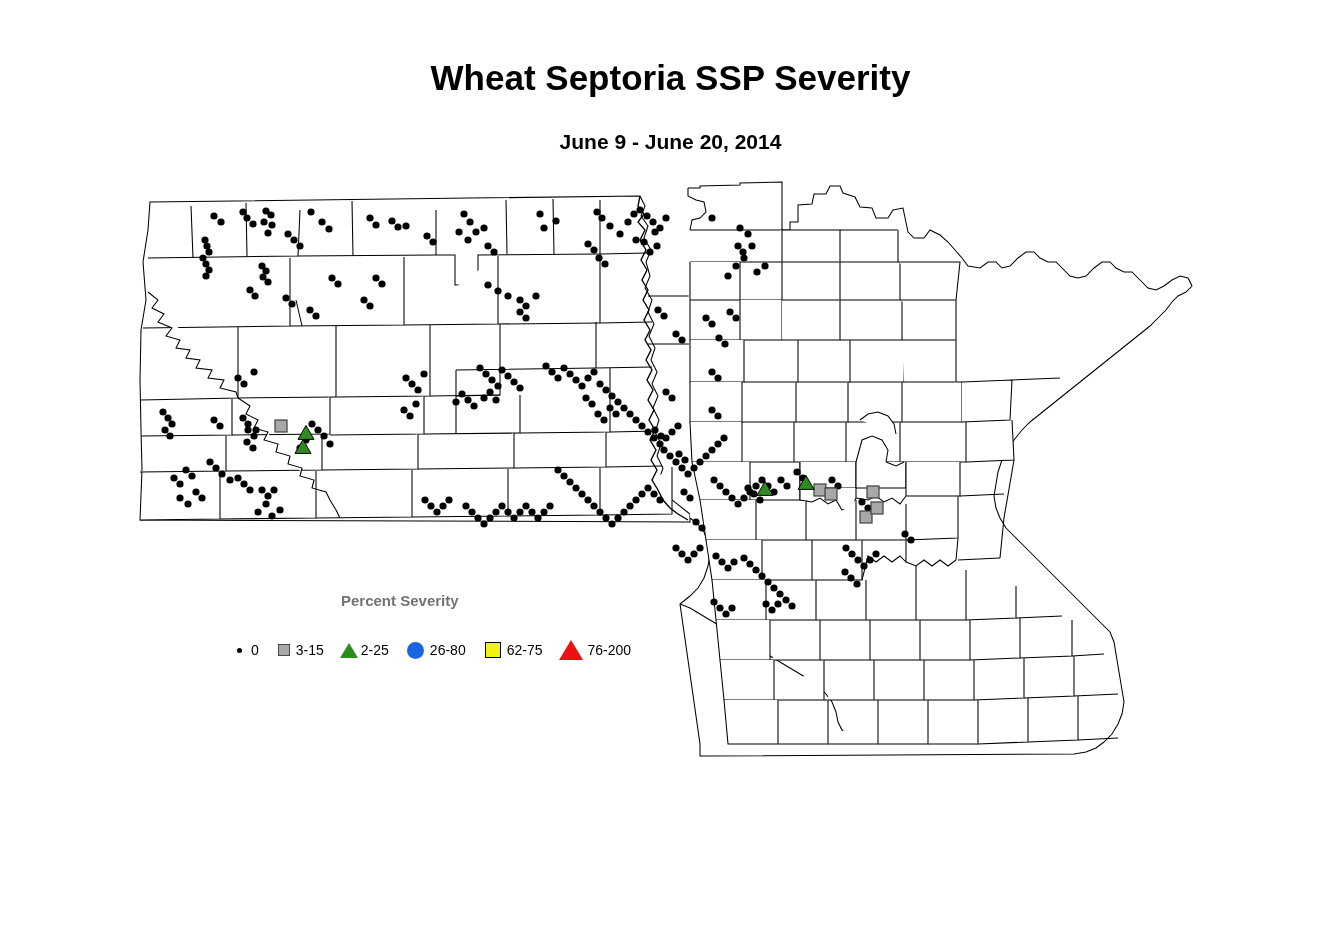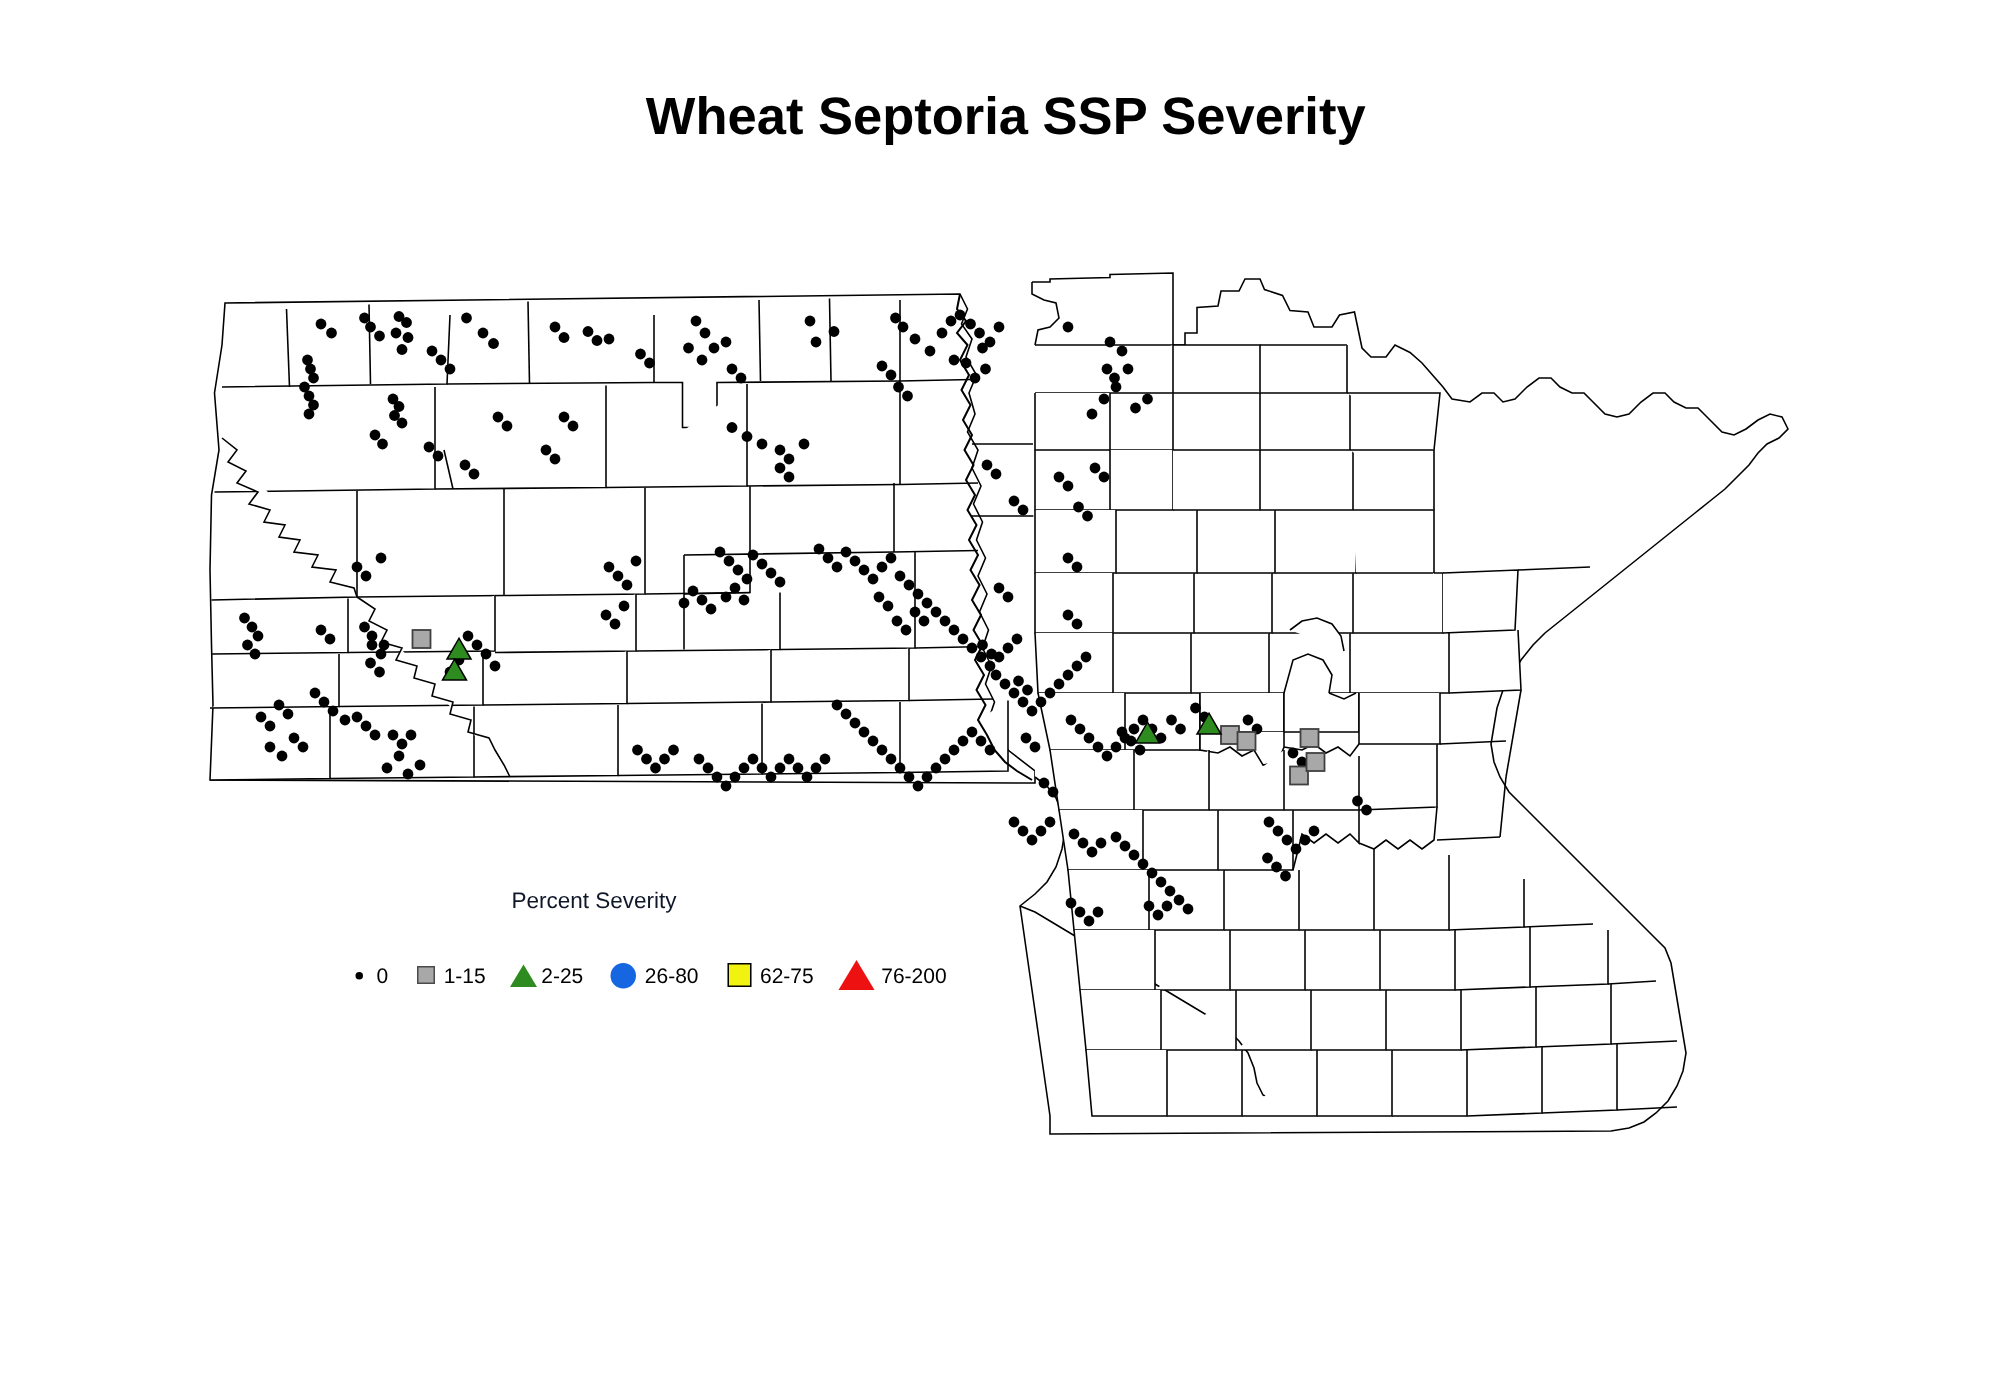--- a/index.html
+++ b/index.html
@@ -44,22 +44,22 @@
   svg { display: block; }
   .county { fill: #ffffff; stroke: #000000; stroke-width: 1.05; }
   .stateline { fill: none; stroke: #000000; stroke-width: 1.35; }
   .pt0 { fill: #000000; }
   .sq115 { fill: #a8a8a8; stroke: #404040; stroke-width: 1.2; }
   .tri1625 { fill: #2e8b1f; stroke: #000000; stroke-width: 1; }
   .legend-title {
     position: absolute;
     left: 341px; top: 592px;
     font-size: 15px;
-    font-weight: normal;
-    color: #0f172a;
+    font-weight: bold;
+    color: #737373;
     white-space: nowrap;
   }
   #legend-row {
     position: absolute;
     left: 228px; top: 637px;
     height: 26px;
     display: flex;
     align-items: center;
     white-space: nowrap;
   }
@@ -126,20 +126,21 @@
   }
   .legend-sym.wide { width: 26px; }
   .legend-sym.wider { width: 30px; }
 </style>
 </head>
 <body>
 
 <div id="page">
 
   <div id="title">Wheat Septoria SSP Severity</div>
+  <div id="subtitle">June 9 - June 20, 2014</div>
 
   <div id="map-wrap">
     <svg width="1341" height="926" viewBox="0 0 1341 926">
 
       <g>
 
         <path class="county" d="M150,202 L640,196 L645,206 L641,216 L648,226 L644,238 L651,250 L646,262
                                 L650,276 L645,288 L652,300 L648,312 L654,324 L649,336 L655,348
                                 L651,360 L657,372 L652,384 L658,396 L653,408 L659,420 L655,432
                                 L661,444 L657,456 L663,468 L659,480 L666,492 L672,500 L690,514
@@ -715,21 +716,21 @@
       <span class="legend-sym">
           <i class="sym-dot"></i>
         </span>
       <span class="legend-label">0</span>
     </div>
 
     <div class="legend-item">
       <span class="legend-sym">
           <i class="sym-square-gray"></i>
         </span>
-      <span class="legend-label">1-15</span>
+      <span class="legend-label">3-15</span>
     </div>
 
     <div class="legend-item">
       <span class="legend-sym">
           <i class="sym-tri-green"></i>
         </span>
       <span class="legend-label">2-25</span>
     </div>
 
     <div class="legend-item">

